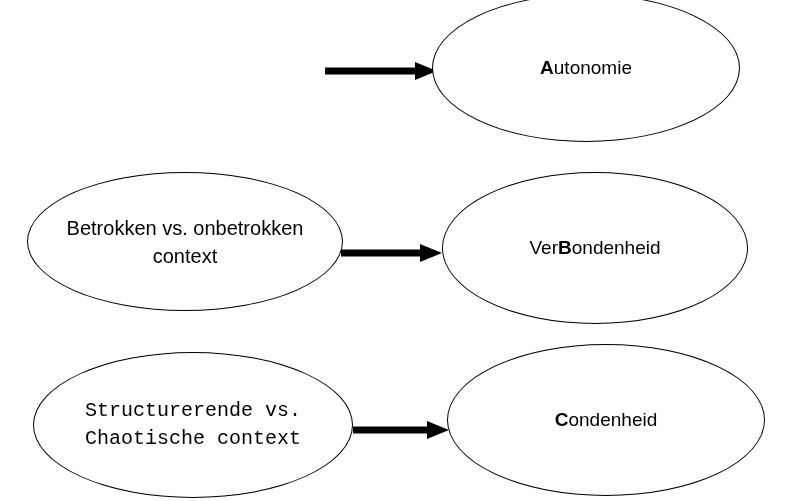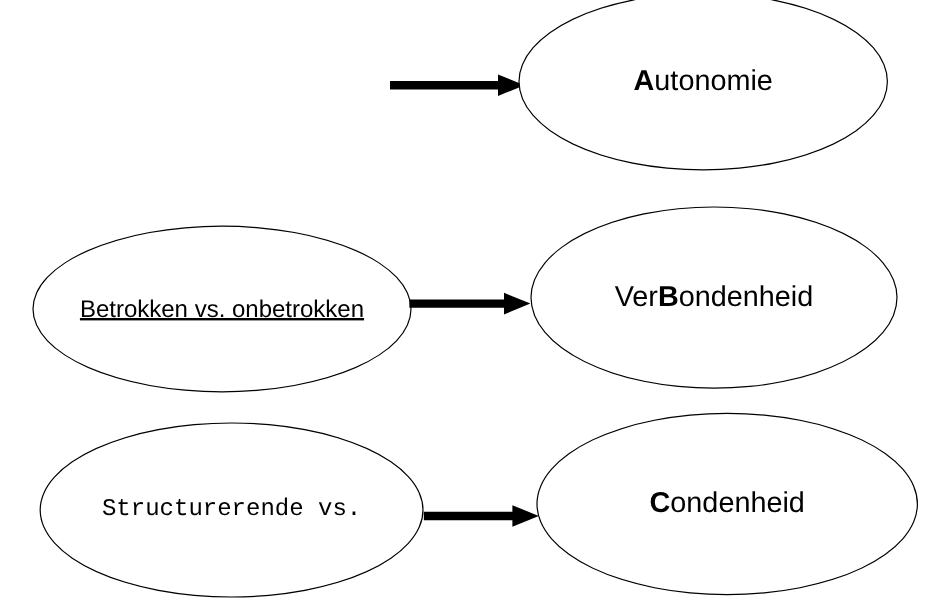--- a/index.html
+++ b/index.html
@@ -27,36 +27,36 @@
     box-sizing: border-box;
     text-align: center;
   }
   .label-small {
     font-size: 20px;
     line-height: 28px;
     font-weight: normal;
   }
   .label-small span { display: block; }
   .label-big {
-    font-size: 24px;
+    font-size: 19px;
     line-height: 32px;
     font-weight: normal;
     white-space: nowrap;
   }
   .label-big b { font-weight: bold; }
   .arrow {
     position: absolute;
     display: block;
   }
   
   .e-r1-left  { left: 12px;  top: 1px;   width: 313px; height: 145px; }
   .e-r1-right { left: 432px; top: -6px;  width: 308px; height: 148px; }
   .a-r1 { left: 325px; top: 59px;  width: 112px; height: 24px; }
   
-  .e-r2-left  { left: 27px;  top: 188px; width: 316px; height: 139px; text-decoration: underline; }
+  .e-r2-left  { left: 27px;  top: 172px; width: 316px; height: 139px; }
   .e-r2-right { left: 442px; top: 172px; width: 306px; height: 152px; text-align: right; }
   .a-r2 { left: 341px; top: 241px; width: 101px; height: 24px; }
   
   .e-r3-left  { left: 33px;  top: 352px; width: 320px; height: 146px; font-family: Liberation Mono, monospace; }
   .e-r3-right { left: 447px; top: 344px; width: 318px; height: 152px; }
   .a-r3 { left: 353px; top: 418px; width: 96px;  height: 24px; }
 </style>
 </head>
 <body>
 
@@ -68,35 +68,37 @@
   </svg>
   <div class="ellipse e-r1-right">
     <div class="label-big">
       <span></span><b>A</b><span>utonomie</span>
     </div>
   </div>
 
   <div class="ellipse e-r2-left">
     <div class="label-small">
       <span>Betrokken vs. onbetrokken</span>
+      <span>context</span>
     </div>
   </div>
   <svg class="arrow a-r2" viewBox="0 0 101 24">
     <line x1="0" y1="12" x2="81" y2="12" stroke="#000000" stroke-width="7"></line>
     <polygon points="79,3 101,12 79,21" fill="#000000"></polygon>
   </svg>
   <div class="ellipse e-r2-right">
     <div class="label-big">
       <span>Ver</span><b>B</b><span>ondenheid</span>
     </div>
   </div>
 
   <div class="ellipse e-r3-left">
     <div class="label-small">
       <span>Structurerende vs.</span>
+      <span>Chaotische context</span>
     </div>
   </div>
   <svg class="arrow a-r3" viewBox="0 0 96 24">
     <line x1="0" y1="12" x2="76" y2="12" stroke="#000000" stroke-width="7"></line>
     <polygon points="74,3 96,12 74,21" fill="#000000"></polygon>
   </svg>
   <div class="ellipse e-r3-right">
     <div class="label-big">
       <span></span><b>C</b><span>ondenheid</span>
     </div>

